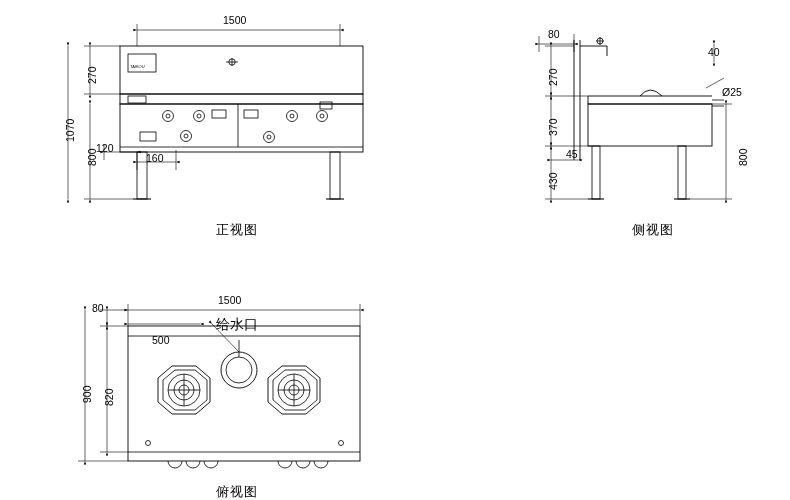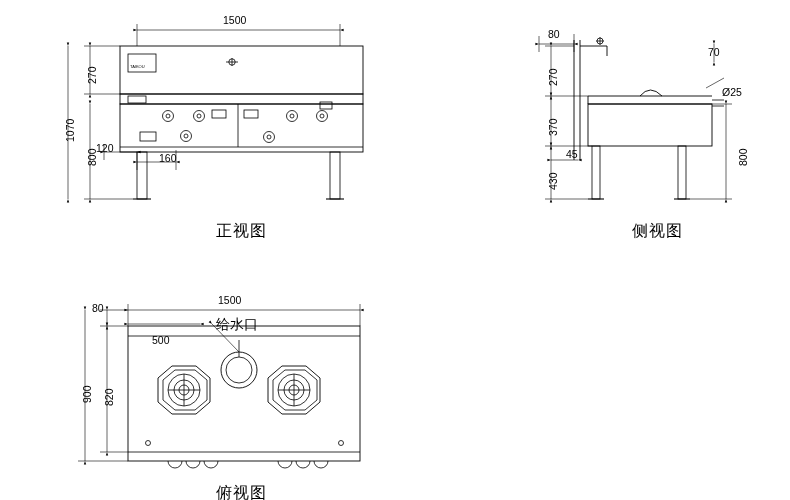--- a/index.html
+++ b/index.html
@@ -8,21 +8,21 @@
     background:#ffffff;
     font-family:"Liberation Sans", sans-serif;
     color:#000;
     position:relative;
     overflow:hidden;
   }
   .stage{position:absolute;left:0;top:0;width:790px;height:500px;}
   svg{display:block;}
   .cap{
     position:absolute;
-    font-size:16px;
+    font-size:13px;
     color:#000;
     letter-spacing:1px;
     white-space:nowrap;
   }
   .dimtxt{
     position:absolute;
     font-size:10.5px;
     color:#000;
     white-space:nowrap;
   }
@@ -235,26 +235,26 @@
       </g>
 
     </g>
   </svg>
 
   <div class="dimtxt" style="left:223px;top:14px;">1500</div>
   <div class="dimtxt vert" style="left:86px;top:84px;">270</div>
   <div class="dimtxt vert" style="left:86px;top:166px;">800</div>
   <div class="dimtxt vert" style="left:64px;top:142px;">1070</div>
   <div class="dimtxt" style="left:96px;top:142px;">120</div>
-  <div class="dimtxt" style="left:146px;top:152px;padding-left:13px;">160</div>
+  <div class="dimtxt" style="left:146px;top:152px;">160</div>
   <div class="dimtxt" style="left:130px;top:64px;font-size:4px;letter-spacing:0;">TAIKOU</div>
   <div class="cap" style="left:216px;top:221px;">正视图</div>
 
   <div class="dimtxt" style="left:548px;top:28px;">80</div>
-  <div class="dimtxt" style="left:708px;top:46px;">70</div>
+  <div class="dimtxt" style="left:708px;top:46px;">40</div>
   <div class="dimtxt" style="left:722px;top:86px;">Ø25</div>
   <div class="dimtxt vert" style="left:547px;top:86px;">270</div>
   <div class="dimtxt vert" style="left:547px;top:136px;">370</div>
   <div class="dimtxt vert" style="left:547px;top:190px;">430</div>
   <div class="dimtxt" style="left:550px;top:148px;margin-left:16px;">45</div>
   <div class="dimtxt vert" style="left:737px;top:166px;">800</div>
   <div class="cap" style="left:632px;top:221px;">侧视图</div>
 
   <div class="dimtxt" style="left:218px;top:294px;">1500</div>
   <div class="dimtxt" style="left:152px;top:310px;margin-top:24px;">500</div>

